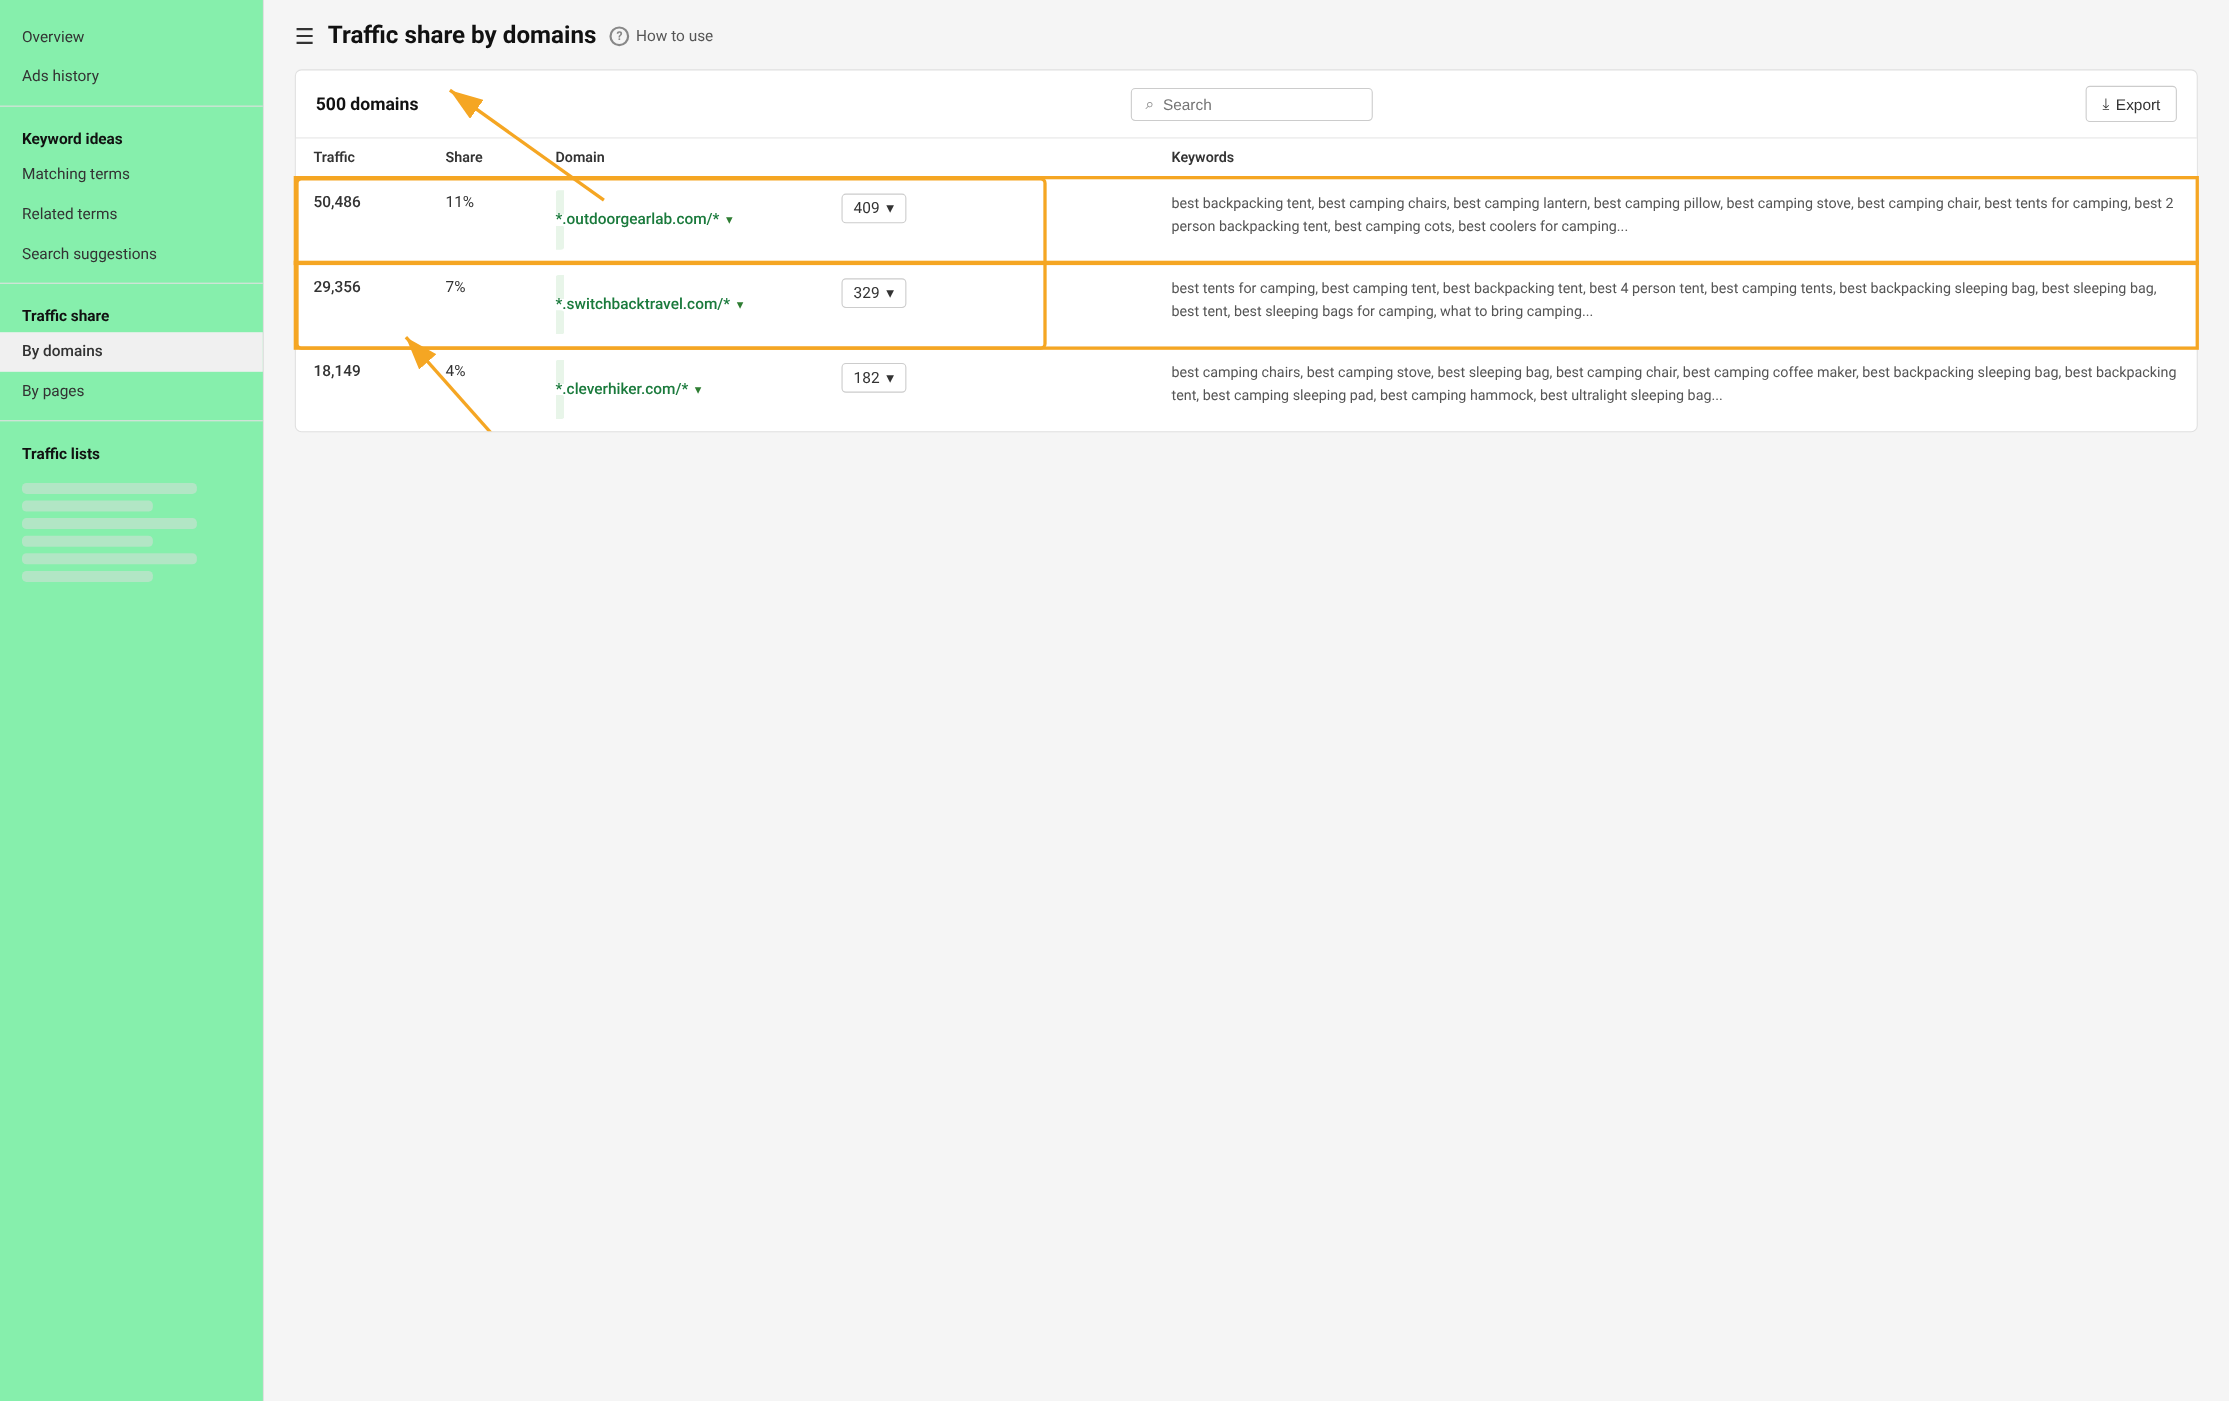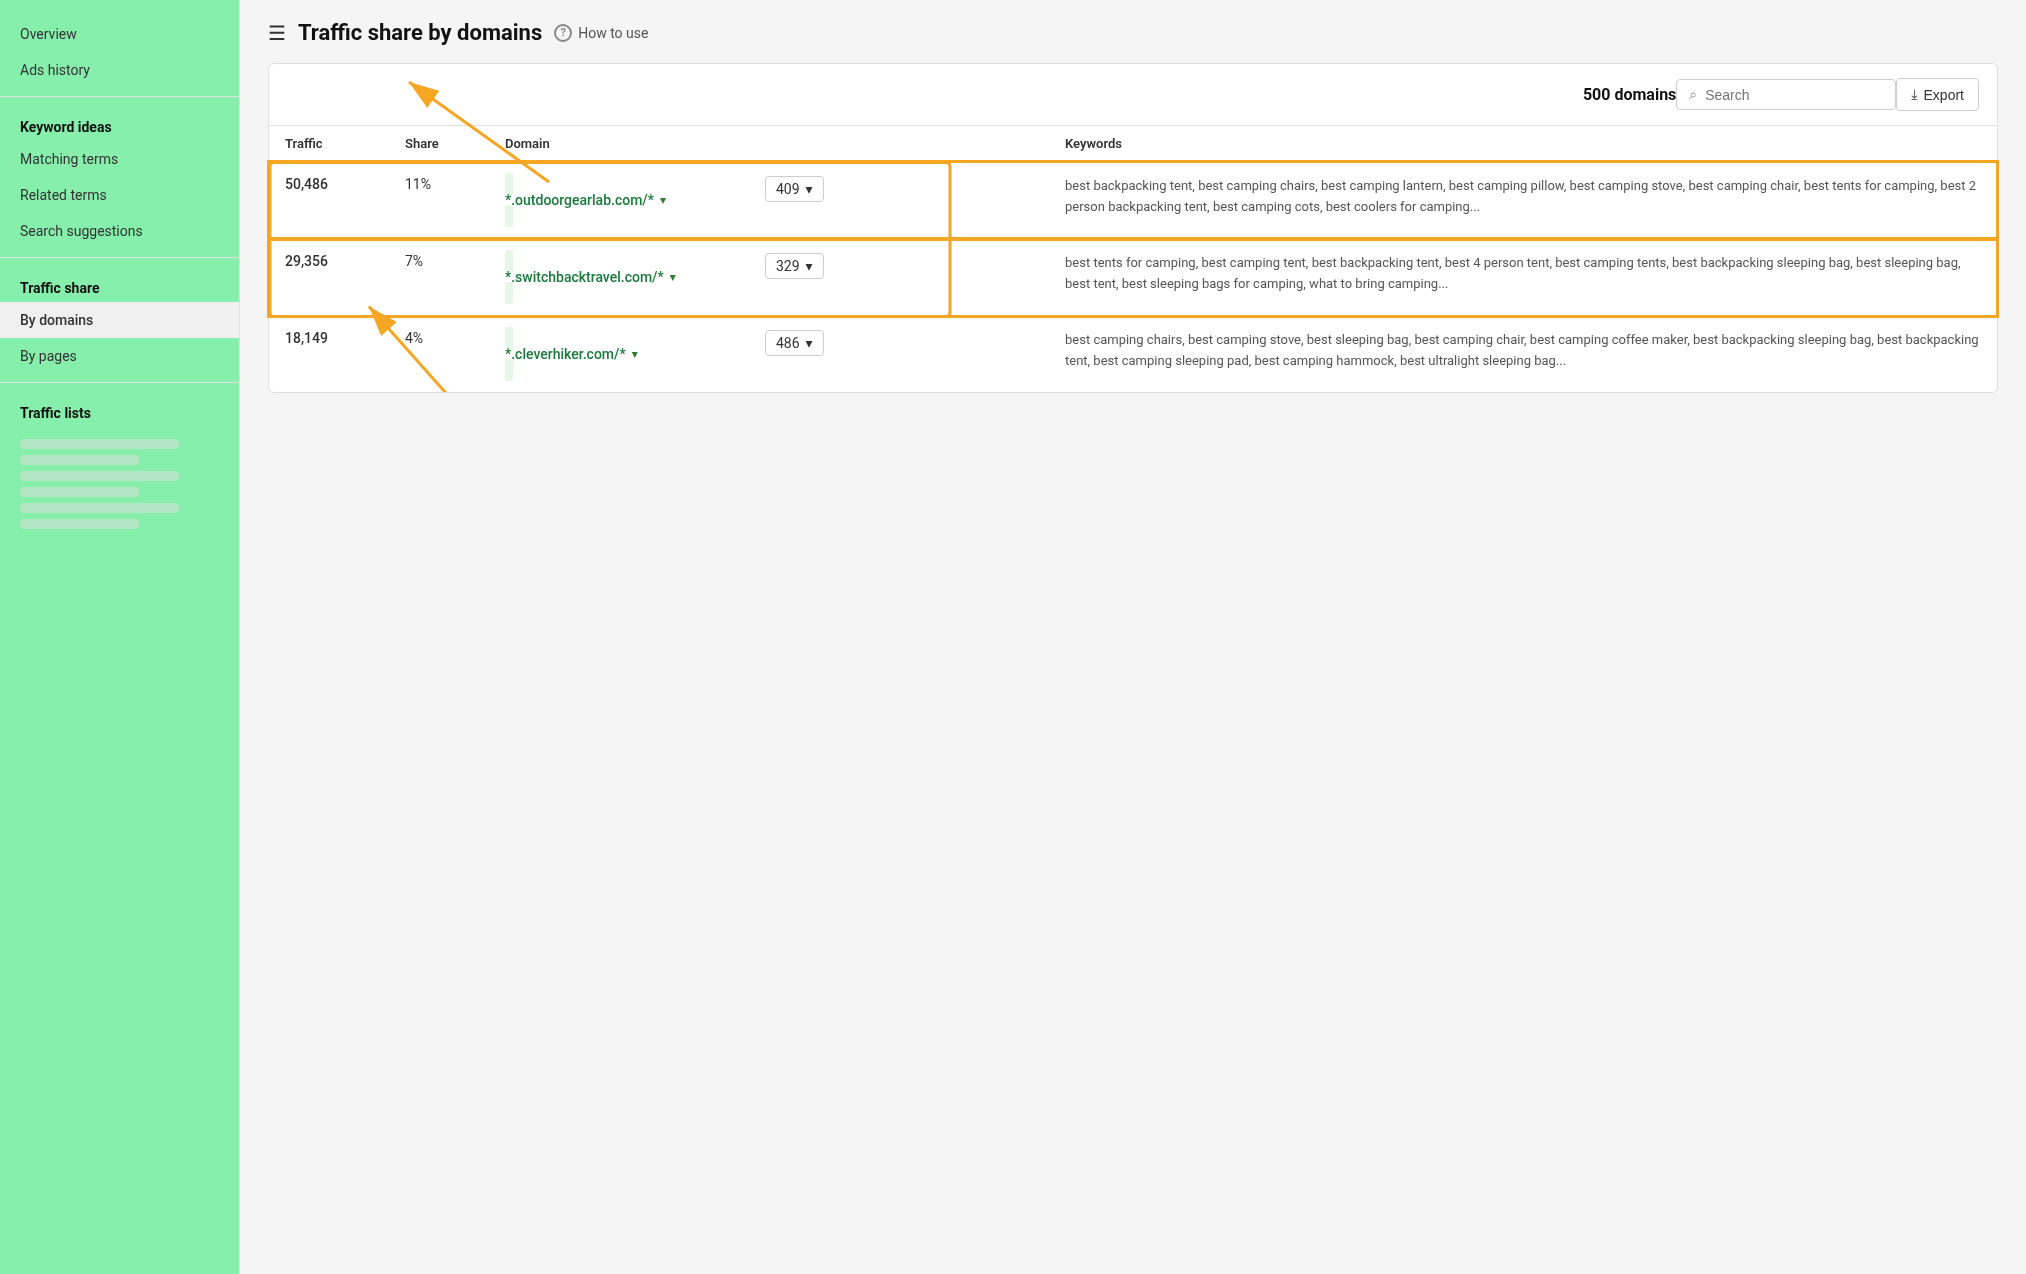--- a/index.html
+++ b/index.html
@@ -28,21 +28,21 @@
 
     
     .alert-banner { background: #fffde7; border: 1px solid #f0d060; border-left: 4px solid #f0c040; border-radius: 4px; padding: 14px 18px; margin-bottom: 20px; }
     .alert-banner p { font-size: 14px; color: #333; line-height: 1.5; }
     .alert-banner a { color: #1a73e8; text-decoration: none; cursor: pointer; }
 
     
     .table-container { background: #fff; border: 1px solid #e0e0e0; border-radius: 6px; }
 
     
-    .table-toolbar { display: flex; align-items: center; justify-content: flex-end; padding: 14px 18px; border-bottom: 1px solid #e0e0e0; }
+    .table-toolbar { display: flex; align-items: center; justify-content: space-between; padding: 14px 18px; border-bottom: 1px solid #e0e0e0; }
     .domain-count { font-size: 16px; font-weight: 700; color: #111; }
     .search-box { display: flex; align-items: center; gap: 8px; border: 1px solid #ccc; border-radius: 4px; padding: 6px 12px; width: 220px; }
     .search-box input { border: none; outline: none; font-size: 14px; color: #333; width: 100%; background: transparent; }
     .search-icon { color: #888; font-size: 14px; }
     .export-btn { display: flex; align-items: center; gap: 6px; border: 1px solid #ccc; border-radius: 4px; padding: 7px 14px; background: #fff; cursor: pointer; font-size: 14px; color: #333; }
 
     
     .data-table { width: 100%; border-collapse: collapse; }
     .data-table th { padding: 10px 16px; text-align: left; font-weight: 600; font-size: 13px; color: #333; border-bottom: 1px solid #e0e0e0; background: #fff; }
     .data-table td { padding: 14px 16px; font-size: 14px; border-bottom: 1px solid #f0f0f0; vertical-align: top; }
@@ -176,21 +176,21 @@
             <td class="col-domain">
               <span class="domain-bg">
                 <a class="domain-link">
                   <span>*.cleverhiker.com/*</span>
                   <span class="dropdown-arrow">▾</span>
                 </a>
               </span>
             </td>
             <td style="width:300px;">
               <div class="keywords-badge">
-                <span>486</span>
+                <span>182</span>
                 <span>▾</span>
               </div>
             </td>
             <td>
               <span class="keywords-text">best camping chairs, best camping stove, best sleeping bag, best camping chair, best camping coffee maker, best backpacking sleeping bag, best backpacking tent, best camping sleeping pad, best camping hammock, best ultralight sleeping bag...</span>
             </td>
           </tr>
         </tbody>
       </table>
 

